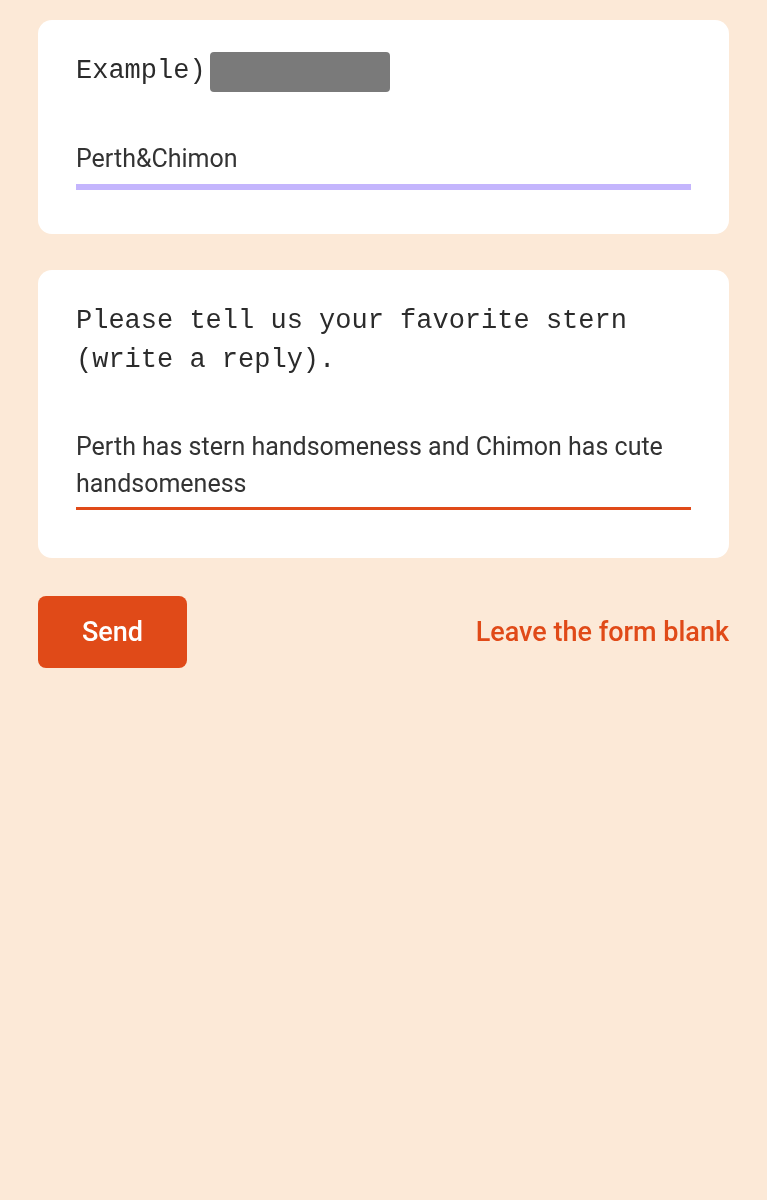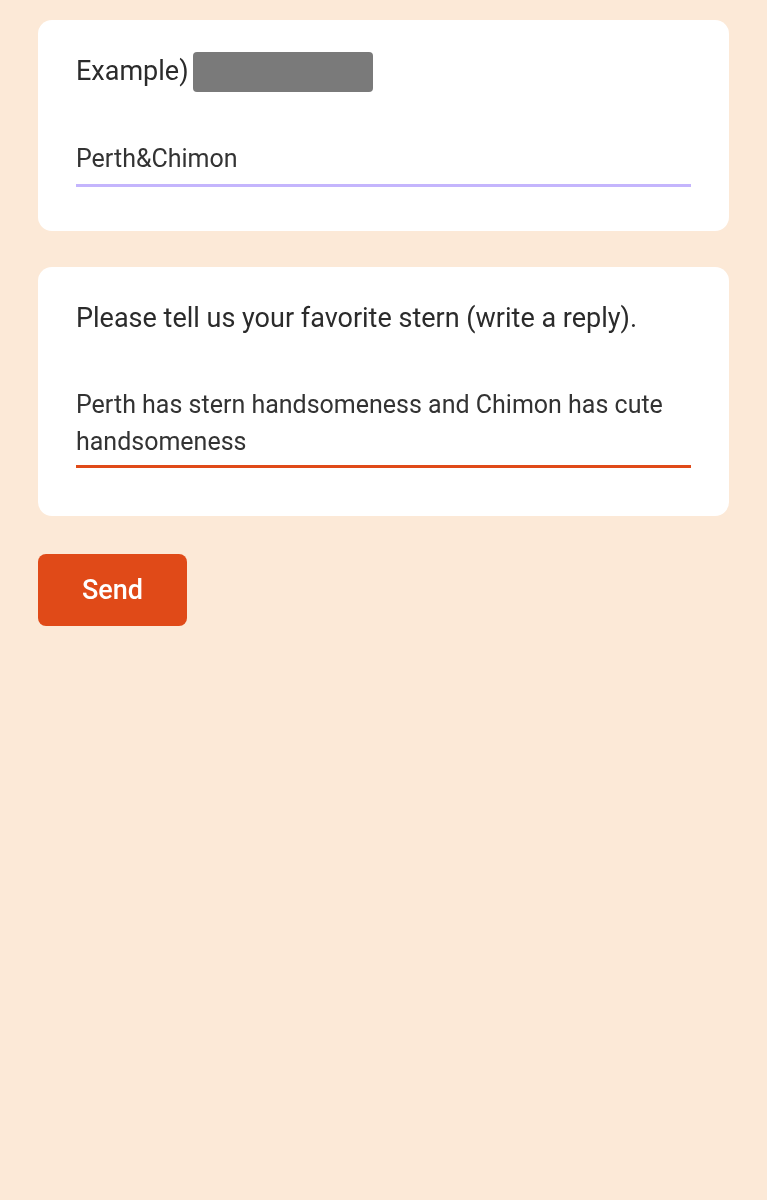--- a/index.html
+++ b/index.html
@@ -18,34 +18,34 @@
     padding: 32px 38px 44px 38px;
     margin-bottom: 36px;
   }
   .question-block {
     font-size: 27px;
     line-height: 1.45;
     color: #2b2b2b;
     margin-bottom: 46px;
   }
   .q-para { margin-bottom: 18px; }
-  .q-para:last-child { margin-bottom: 0; }
+  .q-para:last-child { margin-bottom: 0; font-family: Liberation Mono, monospace; }
   .ex-line { display: flex; align-items: center; }
   .redact {
     display: inline-block;
     width: 180px;
     height: 40px;
     background: #7a7a7a;
     border-radius: 4px;
     margin-left: 4px;
   }
   .answer-field {
     width: 100%;
     border: none;
-    border-bottom: 3px solid #c4b5fd;
+    border-bottom: 6px solid #c4b5fd;
     font-size: 25px;
     line-height: 1.5;
     padding: 2px 0 6px 0;
     color: #333;
     font-family: inherit;
     background: transparent;
   }
   .answer-field.active {
     border: none;
     border-bottom: 3px solid #e04a18;
@@ -95,13 +95,14 @@
 
 <div class="card">
   <div class="question-block">
     <div class="q-para">Please tell us your favorite stern (write a reply).</div>
   </div>
   <textarea class="answer-field active" rows="2" style="">Perth has stern handsomeness and Chimon has cute handsomeness</textarea>
 </div>
 
 <div class="action-row">
   <button class="send-btn">Send</button>
+  <span class="clear-link">Leave the form blank</span>
 </div>
 
 </body></html>

